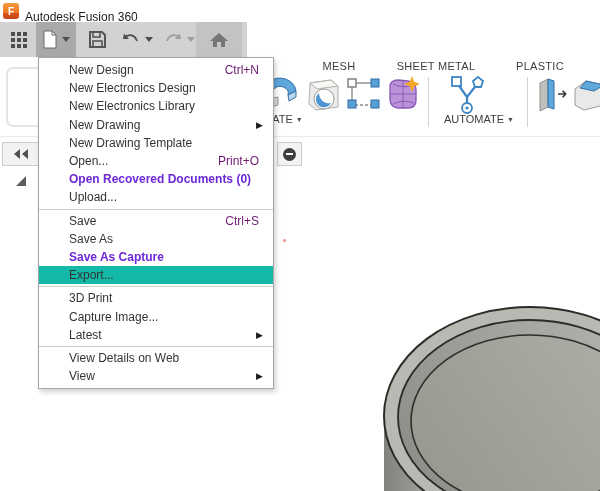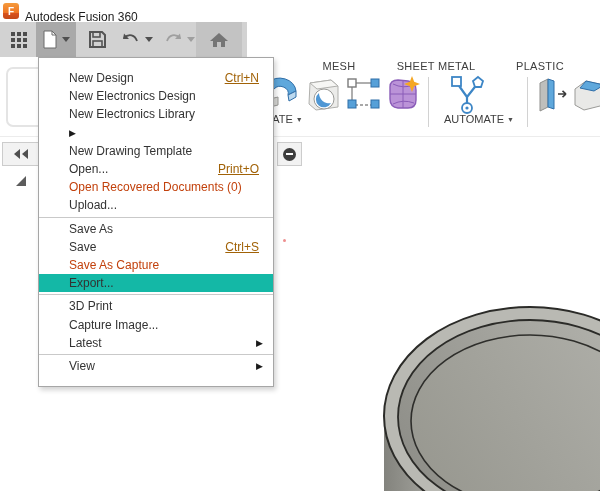--- a/index.html
+++ b/index.html
@@ -43,26 +43,26 @@
   .minus-btn{position:absolute;left:277px;top:142px;width:23px;height:22px;background:#f2f2f2;
              border:1px solid #cccccc;display:flex;align-items:center;justify-content:center;}
   .minus-circle{width:13px;height:13px;border-radius:50%;background:#3d3d3d;position:relative;}
   .minus-circle::after{content:"";position:absolute;left:3px;top:5.5px;width:7px;height:2px;background:#ffffff;}
   .browser-expand{position:absolute;left:16px;top:176px;width:0;height:0;
                   border-left:10px solid transparent;border-bottom:10px solid #5c5c5c;}
   .red-dot{position:absolute;left:283px;top:239px;width:3px;height:3px;border-radius:50%;background:#ee8f8f;}
   
   .menu{position:absolute;left:38px;top:57px;width:234px;background:#ffffff;
         border:1px solid #a6a6a6;box-shadow:2px 3px 5px rgba(0,0,0,.18);z-index:10;
-        padding:11px 0;}
+        padding:3px 0;}
   .mi{height:18.2px;display:flex;align-items:center;padding:0 14px 0 30px;font-size:12px;color:#333333;}
   .mi .lbl{flex:1;white-space:nowrap;}
-  .mi .sc{color:#a16207;white-space:nowrap;text-decoration:underline;}
+  .mi .sc{color:#701a75;white-space:nowrap;}
   .mi .arrow{font-size:9px;color:#1a1a1a;margin-right:-4px;}
-  .mi.disabled,.mi.disabled .sc{color:#c2410c;}
+  .mi.disabled,.mi.disabled .sc{color:#6d28d9;font-weight:bold;}
   .mi.highlight{background:#14b8a6;}
   .msep{height:1px;background:#c9c9c9;margin:2px 0;}
   
   .model{position:absolute;left:340px;top:300px;width:260px;height:191px;}
 </style>
 </head>
 <body>
 
 <div class="stage">
 
@@ -240,60 +240,64 @@
       <span class="lbl">New Design</span>
       <span class="sc">Ctrl+N</span>
     </div>
     <div class="mi">
       <span class="lbl">New Electronics Design</span>
     </div>
     <div class="mi">
       <span class="lbl">New Electronics Library</span>
     </div>
     <div class="mi">
+      <span class="lbl">New Drawing</span>
       <span class="arrow">▶</span>
     </div>
     <div class="mi">
       <span class="lbl">New Drawing Template</span>
     </div>
     <div class="mi">
       <span class="lbl">Open...</span>
       <span class="sc">Print+O</span>
     </div>
     <div class="mi disabled">
       <span class="lbl">Open Recovered Documents (0)</span>
     </div>
     <div class="mi">
       <span class="lbl">Upload...</span>
     </div>
     <div class="msep"></div>
     <div class="mi">
-      <span class="lbl">Save As</span>
-    </div>
-    <div class="mi">
       <span class="lbl">Save</span>
       <span class="sc">Ctrl+S</span>
     </div>
+    <div class="mi">
+      <span class="lbl">Save As</span>
+    </div>
     <div class="mi disabled">
       <span class="lbl">Save As Capture</span>
     </div>
     <div class="mi highlight">
       <span class="lbl">Export...</span>
     </div>
     <div class="msep"></div>
     <div class="mi">
       <span class="lbl">3D Print</span>
     </div>
     <div class="mi">
       <span class="lbl">Capture Image...</span>
     </div>
     <div class="mi">
       <span class="lbl">Latest</span>
       <span class="arrow">▶</span>
     </div>
     <div class="msep"></div>
     <div class="mi">
+      <span class="lbl">View Details on Web</span>
+    </div>
+    <div class="mi">
       <span class="lbl">View</span>
       <span class="arrow">▶</span>
     </div>
   </div>
 
 </div>
 
 </body></html>

